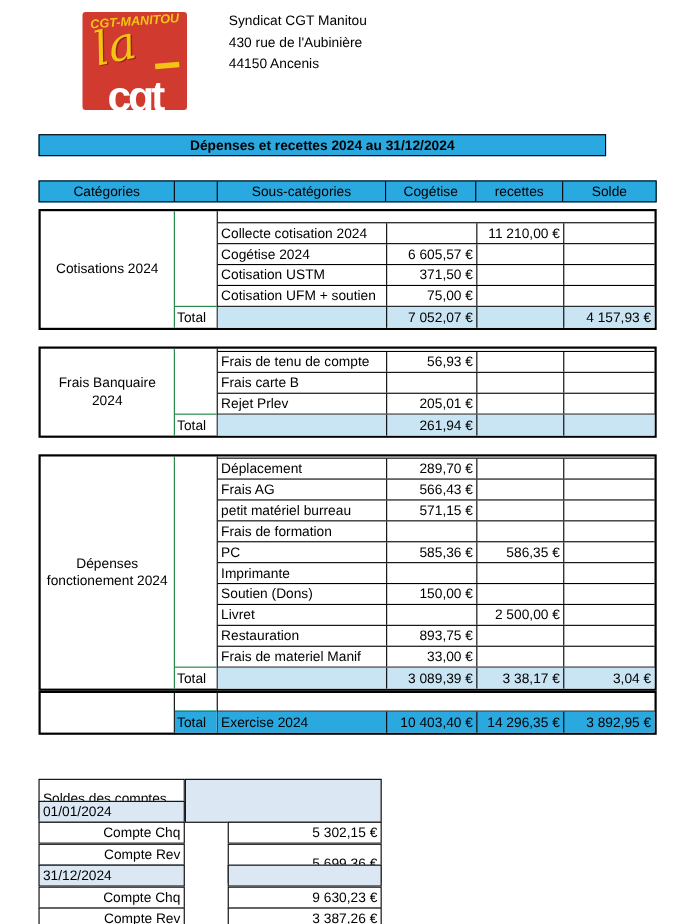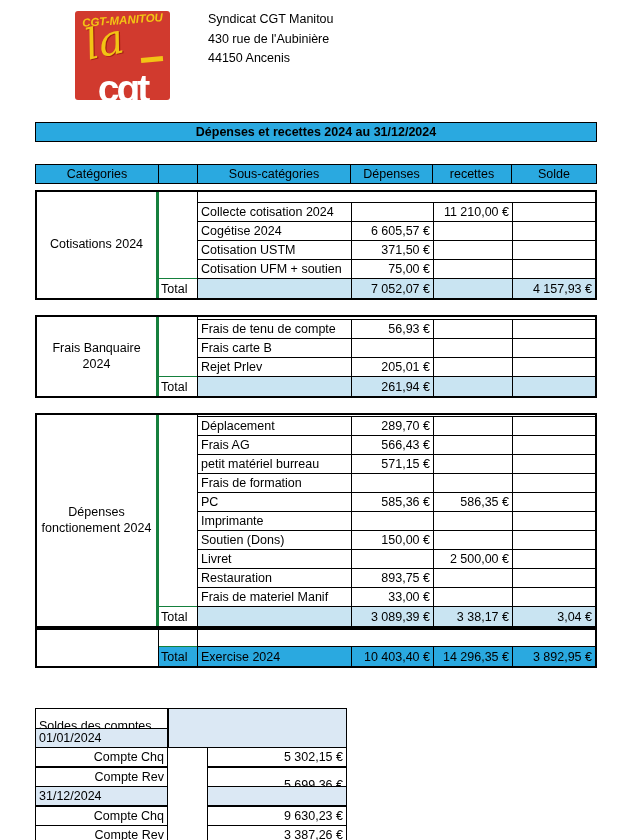--- a/index.html
+++ b/index.html
@@ -46,21 +46,21 @@
     text-align: center;
     font-size: 39px; font-weight: bold; line-height: 1;
     letter-spacing: -3px; color: #fff;
   }
 
   
   .org { position: absolute; left: 208px; top: 10px; line-height: 19.5px; }
 
   
   .banner {
-    position: absolute; left: 35px; top: 122px; width: 562px; height: 20px;
+    position: absolute; left: 35px; top: 122px; width: 516px; height: 20px;
     background: var(--cyan, #2aa9e0); border: 1px solid #000;
     display: flex; align-items: center; justify-content: center;
     font-weight: bold;
   }
 
   
   .hrow {
     position: absolute; left: 35px; top: 164px; width: 562px; height: 20px;
     background: var(--cyan, #2aa9e0); border: 1px solid #000;
     display: flex;
@@ -69,21 +69,21 @@
   .hcell + .hcell { border-left: 1px solid #000; }
   .w-cat { width: 122px; } .w-nar { width: 39px; } .w-sub { width: 153px; }
   .w-dep { width: 82px; }  .w-rec { width: 79px; } .w-sol { flex: 1; }
 
   
   .sect {
     position: absolute; left: 35px; width: 562px;
     border: 2px solid #000; display: flex; background: #fff;
   }
   .cat {
-    width: 122px; border-right: 3px solid #15803d;
+    width: 122px; border-right: 1px solid #15803d;
     display: flex; align-items: center; justify-content: center;
     text-align: center; padding: 0 1px; line-height: 1.25;
   }
   .narrow { width: 39px; border-right: 1px solid #000; display: flex; flex-direction: column; }
   .nspacer { flex: 1; }
   .ntotal { height: 20px; border-top: 1px solid #15803d; display: flex; align-items: center; padding-left: 2px; }
   .rows { flex: 1; display: flex; flex-direction: column; }
   .offset { flex: 1; }
   .row { height: 19px; border-top: 1px solid #000; display: flex; }
   .row.trow { height: 20px; }
@@ -129,21 +129,21 @@
   </div>
 
   <div class="banner">
     <span>Dépenses et recettes 2024  au 31/12/2024</span>
   </div>
 
   <div class="hrow">
     <div class="hcell w-cat">Catégories</div>
     <div class="hcell w-nar"></div>
     <div class="hcell w-sub">Sous-catégories</div>
-    <div class="hcell w-dep">Dépenses</div>
+    <div class="hcell w-dep">Cogétise</div>
     <div class="hcell w-rec">recettes</div>
     <div class="hcell w-sol">Solde</div>
   </div>
 
   <div class="sect exer">
     <div class="cat" style="border-right:1px solid #000;"></div>
     <div class="narrow">
       <div class="nspacer"></div>
       <div class="ntotal cyan">Total</div>
     </div>

